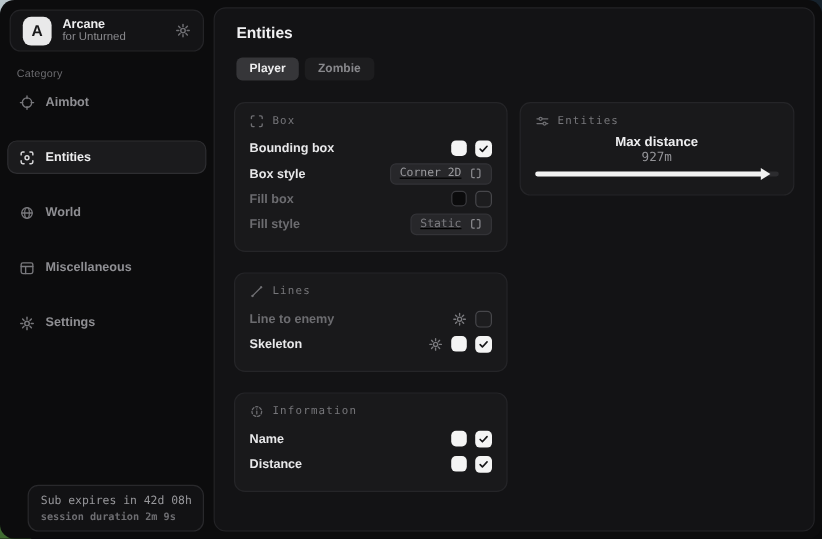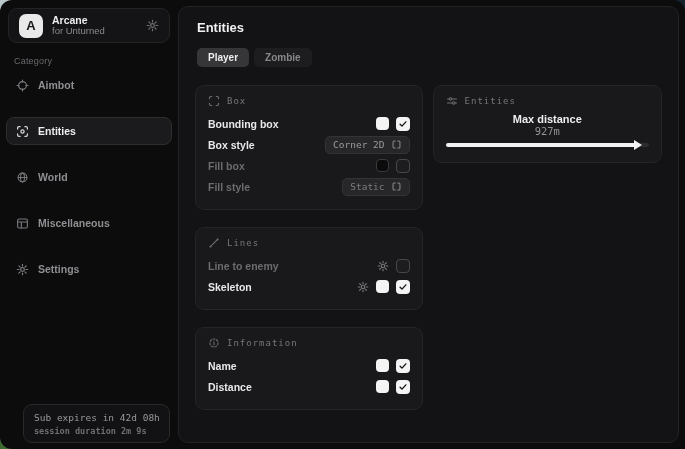--- a/index.html
+++ b/index.html
@@ -66,21 +66,21 @@
 
   .swatch { width:13px; height:13px; border-radius:4px; }
   .swatch.white { background:#f4f4f4; }
   .swatch.black { background:#0b0b0c; border:1px solid #3a3a3e; }
 
   .checkbox { width:14px; height:14px; border-radius:4px; display:flex; align-items:center; justify-content:center; cursor:pointer; }
   .checkbox.checked { background:#f4f4f4; color:#161618; }
   .checkbox.unchecked { background:#1d1d1f; border:1.5px solid #47474b; color:transparent; }
 
   .dropdown { display:flex; align-items:center; gap:6px; background:#27272a; border:1px solid #333337;
-    border-radius:5px; padding:2px 7px; height:18px; cursor:pointer; }
+    border-radius:5px; padding:2px 7px; height:18px; cursor:pointer;text-decoration:underline; }
   .dropdown-value { font-family:"DejaVu Sans Mono", monospace; font-size:9.5px; color:#9a9a9e; }
   .dropdown .dicon { display:flex; color:#8a8a8e; }
   .row.dim .dropdown-value { color:#7c7c80; }
 
   .gear-btn { display:flex; color:#7a7a7e; cursor:pointer; }
 
   
   .slider-row { margin-top:2px;flex-direction:column; }
   .slider-label { font-size:11px; font-weight:bold; color:#eeeef0; }
   .slider-value { font-family:"DejaVu Sans Mono", monospace; font-size:10.5px; color:#939397; }

